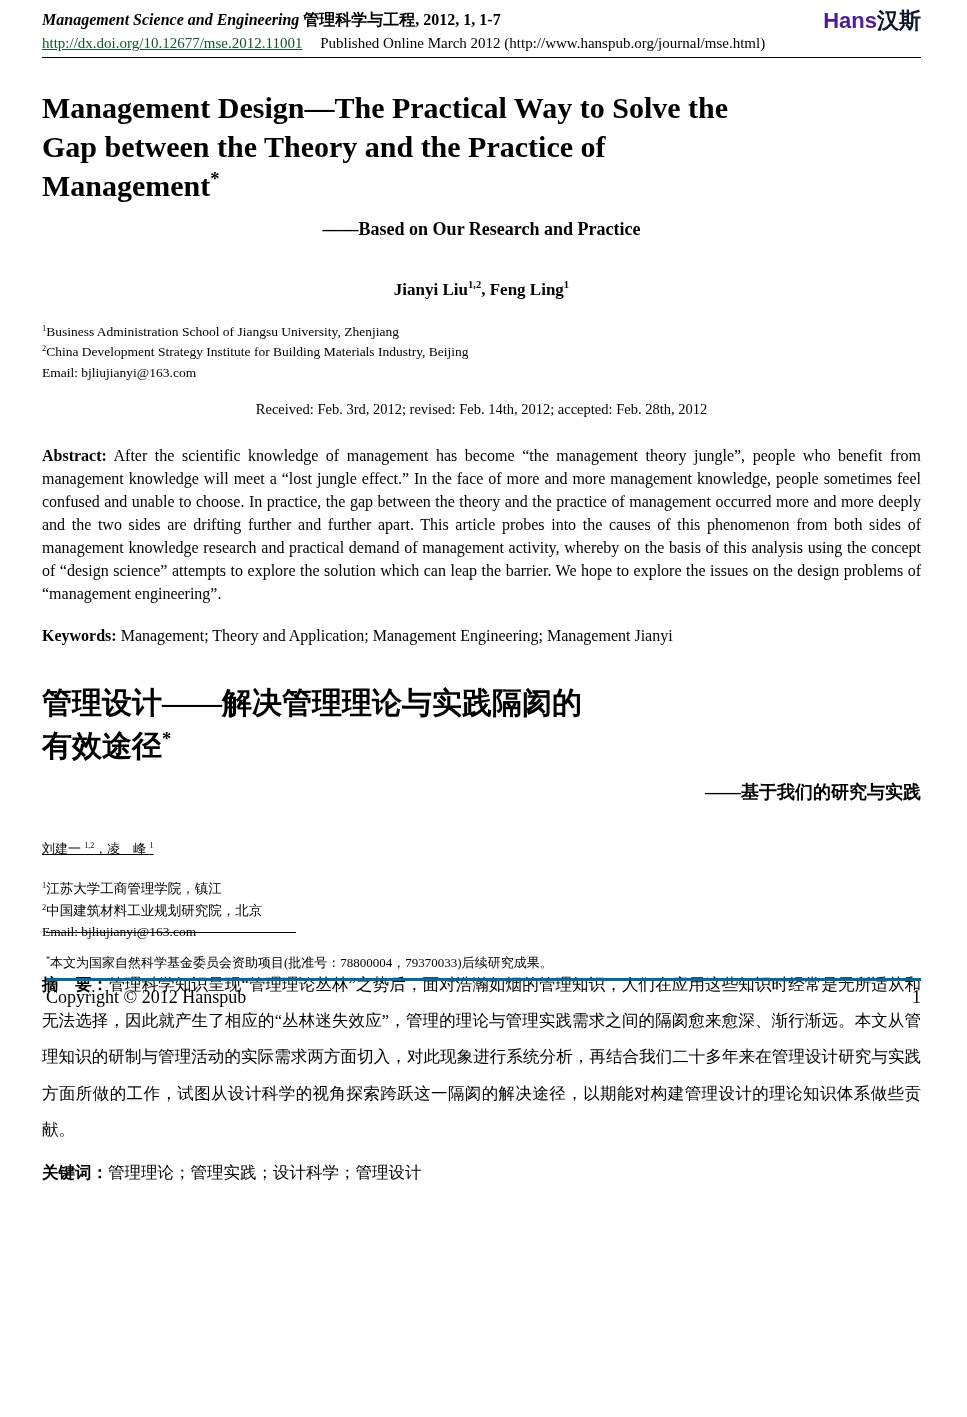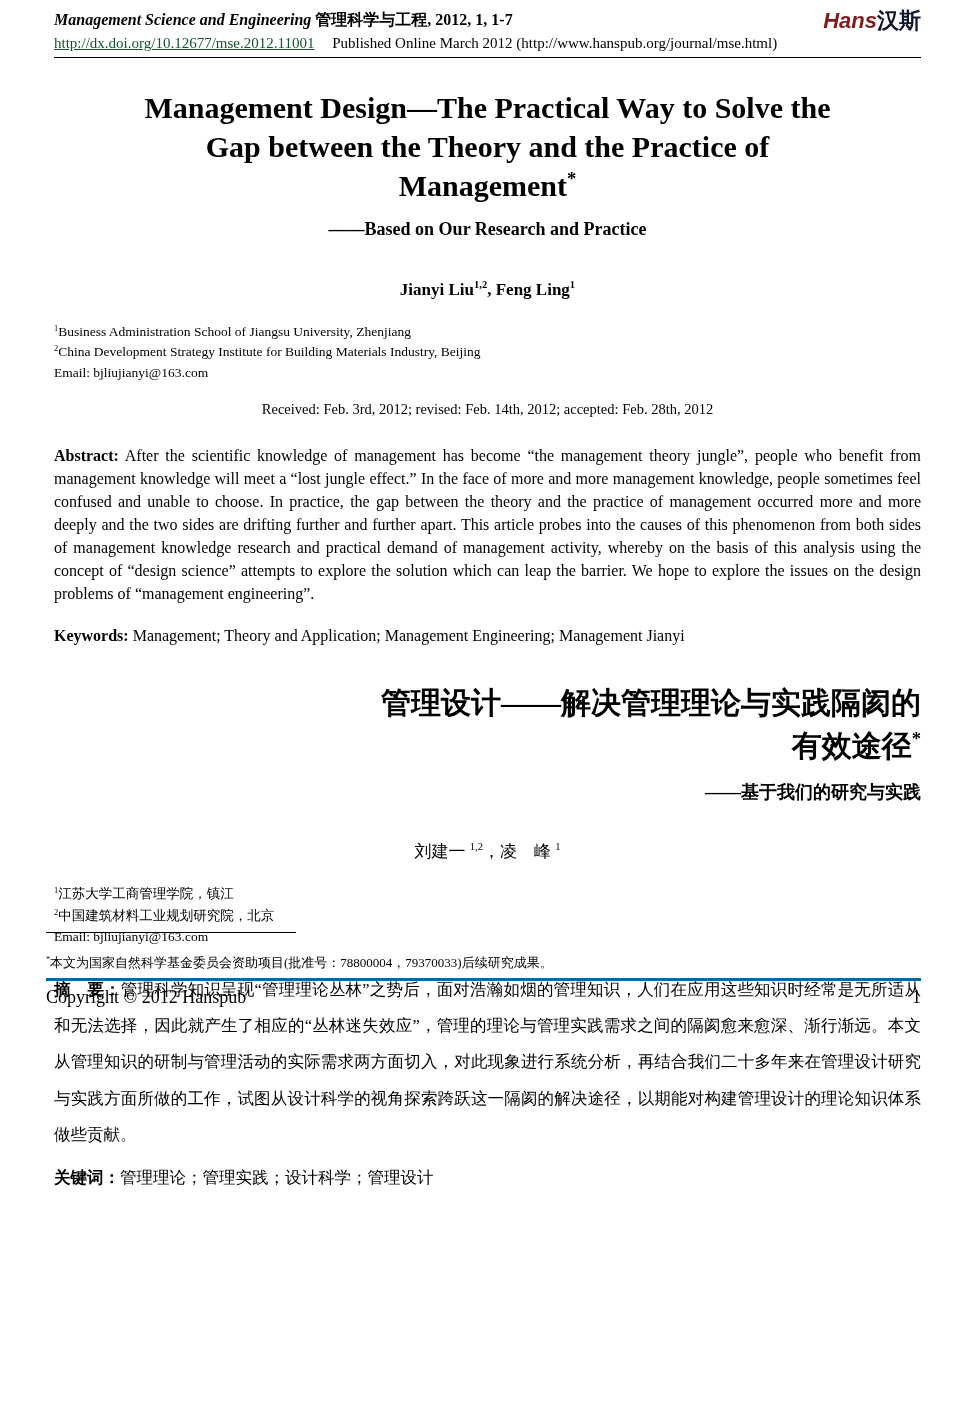--- a/index.html
+++ b/index.html
@@ -5,52 +5,52 @@
   * { margin:0; padding:0; box-sizing:border-box; }
   html,body { width:967px; }
   body {
     height:1417px;
     background:#ffffff;
     color:#000000;
     font-family:"Liberation Serif", serif;
     position:relative;
     overflow:hidden;
   }
-  .page { padding:10px 46px 0 54px; position:relative; height:1020px; }
+  .page { padding:10px 46px 0 42px; position:relative; height:1020px; }
 
   
   .header-row { display:flex; justify-content:space-between; align-items:flex-start; }
   .journal-line { font-size:16px; font-weight:bold; }
   .journal-line .jname { font-style:italic; }
   .logo { font-size:22px; font-weight:bold; line-height:1; white-space:nowrap; }
-  .logo .logo-hans { color:#7f1d1d; font-style:italic; font-family:"Liberation Sans", sans-serif;margin-top:24px; }
+  .logo .logo-hans { color:#4c1d95; font-family:"Liberation Sans", sans-serif;margin-top:24px; }
   .logo .logo-cn { color:#0f172a; }
   .doi-row { font-size:15px; margin-top:3px; }
   .doi-link { color:#14532d; }
   .published { margin-left:14px; }
   .header-rule { border-top:1.5px solid #000; margin-top:5px; }
 
   sup { font-size:0.62em; vertical-align:super; line-height:0; }
 
   
-  .title-en { margin-top:30px; font-size:30px; font-weight:bold; text-align:center; line-height:1.3; }
+  .title-en { margin-top:30px; font-size:30px; font-weight:bold; text-align:left; line-height:1.3; }
   .tline { display:block; }
   .subtitle { margin-top:14px; font-size:18px; font-weight:bold; text-align:center; }
   .authors { margin-top:40px; font-size:17px; font-weight:bold; text-align:center; }
   .affils { margin-top:22px; font-size:13.5px; text-align:left; line-height:1.5; }
   .affils div { display:block; }
   .received { margin-top:18px; font-size:14.5px; text-align:center; }
   .abstract { margin-top:26px; font-size:16px; line-height:1.44; text-align:justify; }
   .abstract .lbl, .keywords .lbl { font-weight:bold; }
   .keywords { margin-top:22px; font-size:16px; }
 
   
-  .title-cn { margin-top:36px; font-size:30px; font-weight:bold; text-align:right; line-height:1.45; }
+  .title-cn { margin-top:36px; font-size:30px; font-weight:bold; text-align:left; line-height:1.45; }
   .subtitle-cn { margin-top:12px; font-size:18px; font-weight:bold; text-align:right; }
-  .authors-cn { margin-top:36px; font-size:17px; text-align:center; }
+  .authors-cn { margin-top:36px; font-size:13px; text-align:left;text-decoration:underline; }
   .affils-cn { margin-top:20px; font-size:13.5px; line-height:1.6; }
   .received-cn { margin-top:18px; font-size:15px; text-align:center; }
   .abstract-cn { margin-top:24px; font-size:16.5px; line-height:2.2; text-align:justify; }
   .abstract-cn .lbl, .keywords-cn .lbl { font-weight:bold; }
   .keywords-cn { margin-top:14px; font-size:16.5px; }
 
   
   .footnote-block { position:absolute; left:46px; right:46px; bottom:48px; }
   .footnote-rule { width:250px; border-top:1px solid #000; margin-bottom:5px; }
   .footnote { font-size:13px;margin-top:21px; }

